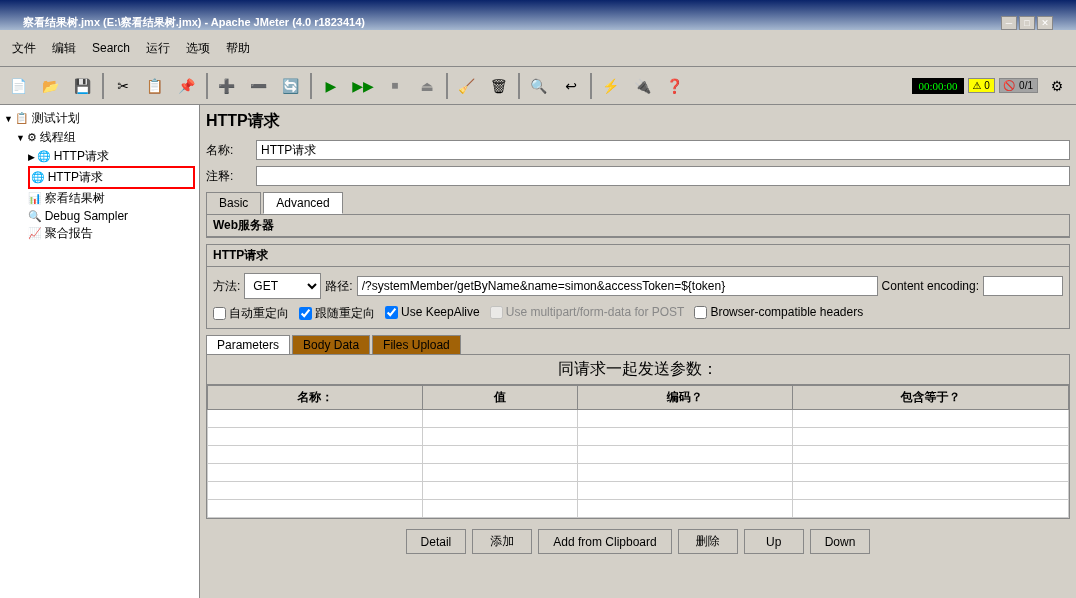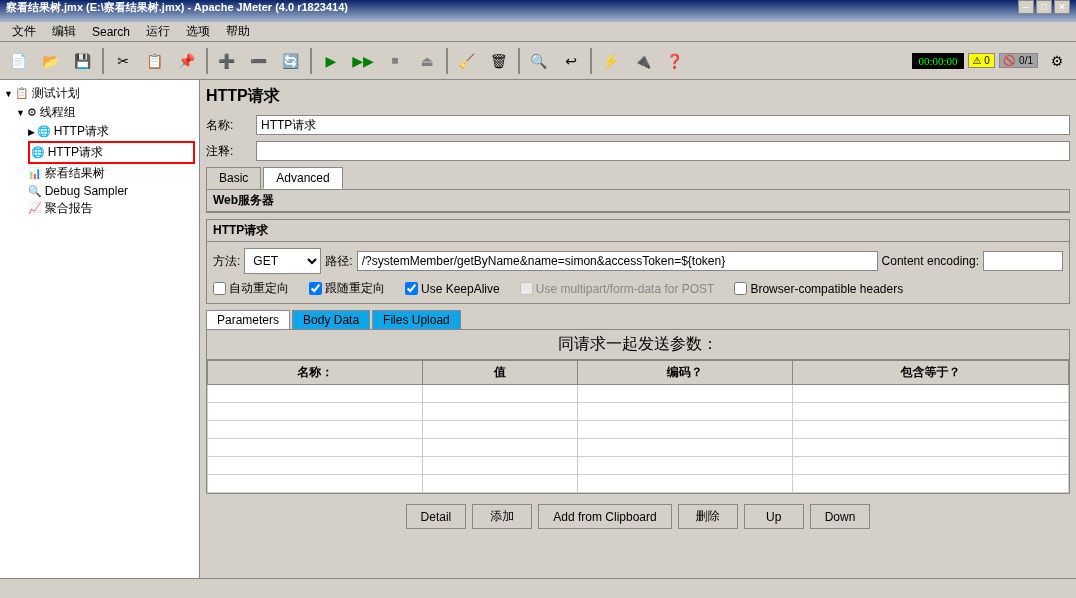--- a/index.html
+++ b/index.html
@@ -2,42 +2,42 @@
 <html><head>
   <meta charset="utf-8">
   <style>
     * { box-sizing: border-box; margin: 0; padding: 0; }
     body { font-family: 'SimSun', '宋体', sans-serif; font-size: 12px; background: #d4d0c8; color: #000; overflow: hidden; }
 
     
     .title-bar {
       background: linear-gradient(to bottom, #0a246a, #a6b8d0);
       color: white;
-      height: 22px;
-      display: flex;
-      align-items: flex-start;
-      padding: 0 6px;
+      height: 30px;
+      display: flex;
+      align-items: flex-end;
+      padding: 0 23px;
       justify-content: space-between;
       user-select: none;
     }
     .title-bar-text { font-size: 11px; font-weight: bold; }
     .title-bar-buttons { display: flex; gap: 2px; }
     .title-btn {
       width: 16px; height: 14px;
       background: #d4d0c8;
       border: 1px solid #888;
       font-size: 9px;
       display: flex; align-items: center; justify-content: center;
       cursor: pointer;
     }
 
     
     .menu-bar {
       background: #d4d0c8;
-      height: 20px;
+      height: 37px;
       display: flex;
       align-items: center;
       border-bottom: 1px solid #888;
       padding: 0 4px;
     }
     .menu-item {
       padding: 2px 8px;
       font-size: 12px;
       cursor: pointer;
     }
@@ -200,40 +200,40 @@
     }
     input.text-input {
       font-size: 12px;
       border: 1px solid #888;
       background: white;
       padding: 2px 4px;
     }
 
     .checkbox-row {
       display: flex;
-      align-items: center;
-      gap: 20px;
+      align-items: flex-start;
+      gap: 10px;
       margin-top: 4px;
       flex-wrap: wrap;
     }
     .checkbox-item {
       display: flex;
       align-items: center;
       gap: 3px;
       font-size: 12px;
     }
 
     
     .sub-tabs {
       display: flex;
       margin-top: 6px;
     }
     .sub-tab {
       padding: 2px 10px;
-      background: #0ea5e9;
+      background: #a16207;
       border: 1px solid #888;
       border-bottom: none;
       cursor: pointer;
       font-size: 12px;
       margin-right: 2px;
     }
     .sub-tab.active {
       background: white;
     }
 

